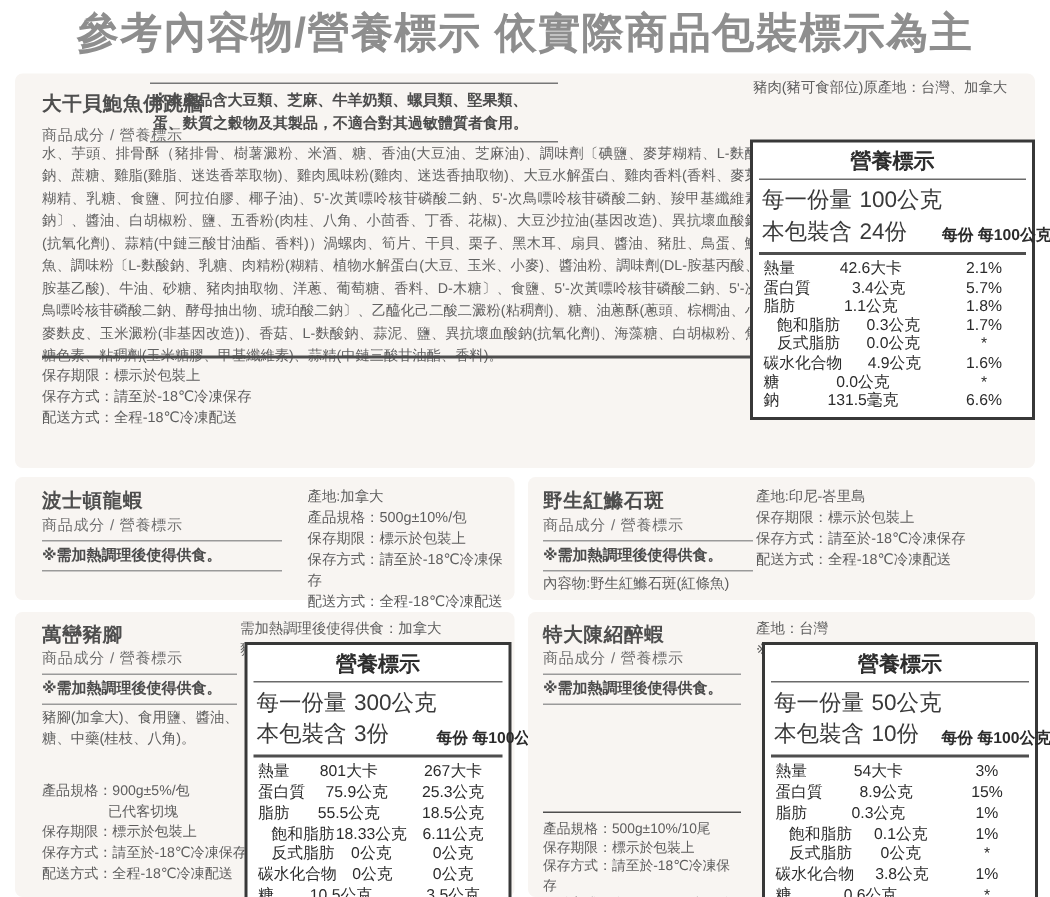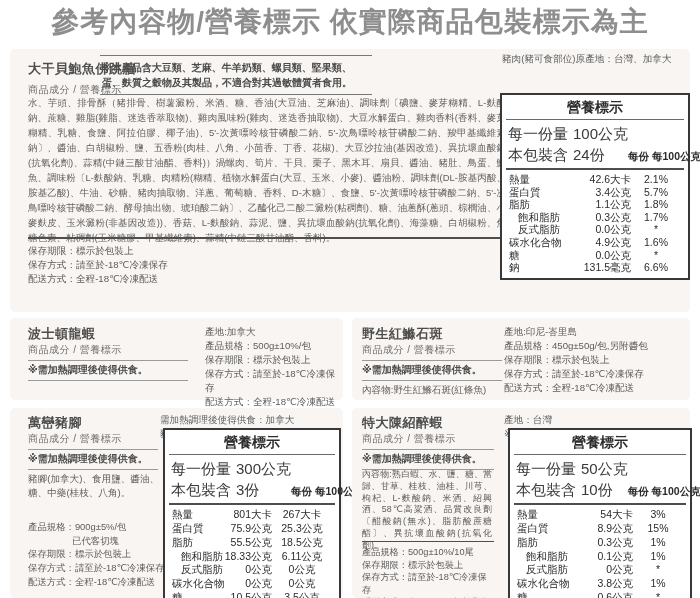--- a/index.html
+++ b/index.html
@@ -29,21 +29,21 @@
   .nutri{position:absolute;background:#fff;border:2px solid #383838;}
   .nutri-title{font-size:14px;font-weight:bold;text-align:center;color:#2d2d2d;
         padding:2px 0;margin:2px 4px 0;border-bottom:1px solid #6a6a6a;}
   .nutri-sub{display:flex;justify-content:space-between;align-items:flex-end;
         padding:3px 2px 3px;margin:0 4px;border-bottom:2px solid #4e4e4e;}
   .nutri-serving div{font-size:15px;color:#3a3a3a;line-height:1.4;display:flex;gap:5px;white-space:nowrap;}
   .nutri-cols{font-size:10.5px;font-weight:bold;color:#2b2b2b;white-space:nowrap;padding-bottom:1px;}
   .nutri-rows{padding:3px 7px 4px;}
   .nutri-row{display:flex;font-size:10.5px;color:#2b2b2b;line-height:1.32;}
   .nutri-row .n-name{white-space:nowrap;}
-  .nutri-row .n-v1{flex:1;text-align:right;white-space:nowrap;}
+  .nutri-row .n-v1{flex:1;text-align:center;white-space:nowrap;}
   .nutri-row .n-v2{width:50px;text-align:center;white-space:nowrap;}
   .nutri-row.indent .n-name{padding-left:9px;}
   .nutri.compact .nutri-row{line-height:1.2;}
   .nutri.cols-wide .nutri-row .n-v2{width:60px;}
   .nutri-1{left:490px;top:44px;width:186px;}
   .nutri-2{left:153px;top:20px;width:174px;}
   .nutri-3{left:156px;top:20px;width:180px;}
 </style>
 </head>
 <body>
@@ -144,21 +144,20 @@
       </div>
   </section>
 
   <section class="sec sec-br">
     <div class="abs t" style="left:10px;top:7px;">野生紅鰷石斑</div>
     <div class="abs sub underl" style="left:10px;top:25px;width:140px;">商品成分 / 營養標示</div>
     <div class="abs notice underl" style="left:10px;top:45px;width:140px;">※需加熱調理後使得供食。</div>
     <div class="abs small" style="left:10px;top:65px;width:170px;">內容物:野生紅鰷石斑(紅條魚)</div>
     <div class="abs small" style="left:152px;top:7px;width:180px;">
         <div>產地:印尼-峇里島</div>
-        <div>產品規格：450g±50g/包,另附醬包</div>
         <div>保存期限：標示於包裝上</div>
         <div>保存方式：請至於-18℃冷凍保存</div>
         <div>配送方式：全程-18℃冷凍配送</div>
       </div>
   </section>
 
   <section class="sec sec-cl">
     <div class="abs t" style="left:18px;top:6px;">萬巒豬腳</div>
     <div class="abs small" style="left:150px;top:5px;width:180px;">
       <div>需加熱調理後使得供食：加拿大</div>
@@ -239,21 +238,20 @@
   </section>
 
   <section class="sec sec-cr">
     <div class="abs t" style="left:10px;top:6px;">特大陳紹醉蝦</div>
     <div class="abs small" style="left:152px;top:5px;width:180px;">
       <div>產地：台灣</div>
       <div>※本產品含有甲殼類及其製品</div>
     </div>
     <div class="abs sub underl" style="left:10px;top:24px;width:132px;">商品成分 / 營養標示</div>
     <div class="abs notice underl" style="left:10px;top:44px;width:132px;">※需加熱調理後使得供食。</div>
-    <div class="abs small" style="left:10px;top:61px;width:130px;font-size:8.9px;line-height:1.32;text-align:justify;">內容物:熟白蝦、水、鹽、糖、當歸、甘草、桂枝、油桂、川芎、枸杞、L-麩酸鈉、米酒、紹興酒、58℃高粱酒、品質改良劑〔醋酸鈉(無水)、脂肪酸蔗糖酯〕、異抗壞血酸鈉(抗氧化劑)。</div>
     <div class="abs small sep-top" style="left:10px;top:133px;width:132px;font-size:9.2px;line-height:1.36;">
         <div>產品規格：500g±10%/10尾</div>
         <div>保存期限：標示於包裝上</div>
         <div>保存方式：請至於-18℃冷凍保存</div>
         <div>配送方式：全程-18℃冷凍配送</div>
       </div>
 
     <div class="nutri nutri-3">
       <div class="nutri-title">營養標示</div>
       <div class="nutri-sub">

